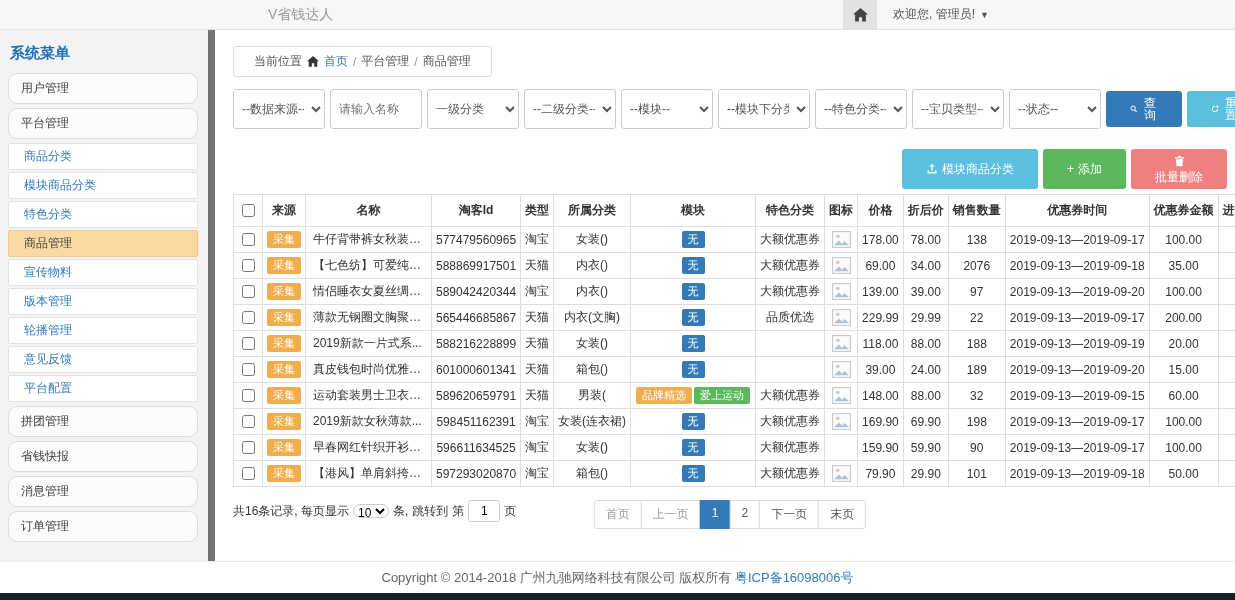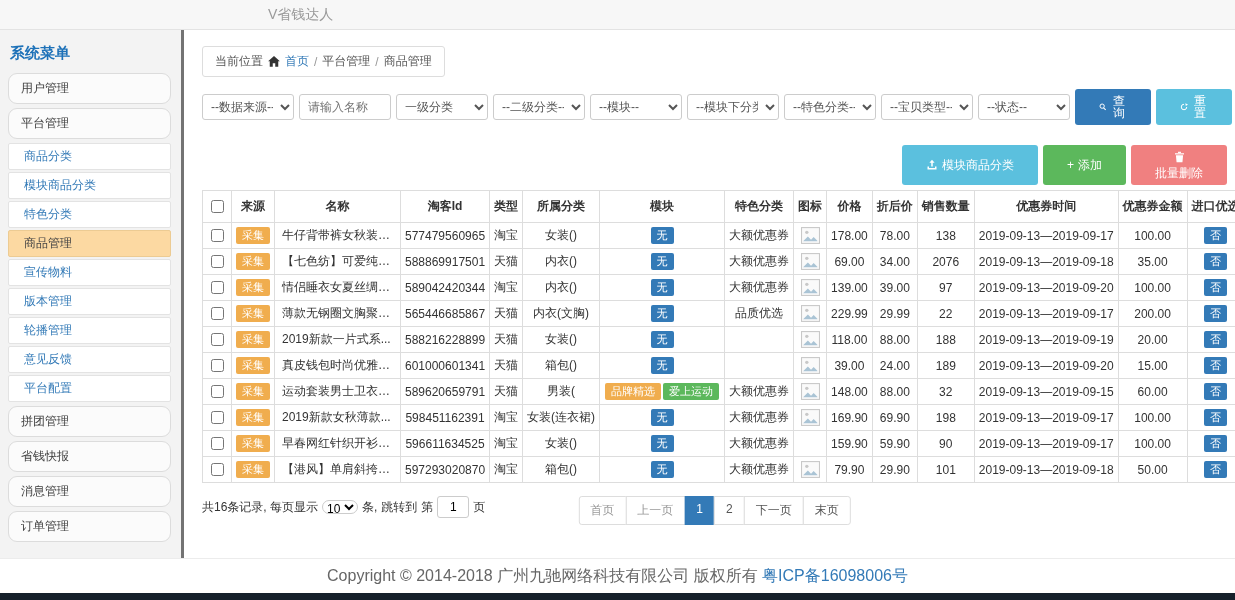--- a/index.html
+++ b/index.html
@@ -14,35 +14,35 @@
   }
   
   .topbar{height:30px;background:#f7f7f7;border-bottom:1px solid #e3e3e3;display:flex;align-items:center;}
   .topbar-title{margin-left:268px;color:#9a9a9a;font-size:14px;}
   .topbar-right{margin-left:auto;margin-right:230px;display:flex;align-items:stretch;height:100%;}
   .home-btn{width:34px;background:#e2e2e2;display:flex;align-items:center;justify-content:center;cursor:pointer;}
   .welcome{display:flex;align-items:center;gap:5px;padding:0 16px;color:#555;cursor:pointer;}
   .caret{font-size:9px;color:#555;}
   
   .layout{display:flex;height:540px;}
-  .sidebar{width:184px;background:#f3f3f3;border-right:3px solid #737373;padding:6px 10px 0 8px;overflow:hidden;}
+  .sidebar{width:215px;background:#f3f3f3;border-right:7px solid #737373;padding:6px 10px 0 8px;overflow:hidden;}
   .sidebar-title{color:#1d71b8;font-size:15px;font-weight:bold;margin:8px 2px 10px;}
   .menu-top{background:#fbfbfb;border:1px solid #dcdcdc;border-radius:9px;padding:6px 12px;margin-bottom:4px;color:#404040;cursor:pointer;min-height:26px;}
   .menu-sub-group{margin:1px 0 4px;}
   .menu-sub{background:#fff;border:1px solid #e3e3e3;border-radius:2px;padding:4px 10px 4px 15px;margin-bottom:2px;color:var(--primary);cursor:pointer;}
   .menu-sub.active{background:var(--menuActive);color:#444;border-color:#eccb93;}
   .main{flex:1;padding:16px 8px 0 18px;background:#fff;overflow:hidden;}
   
-  .breadcrumb{display:inline-flex;align-items:center;gap:5px;border:1px solid #ddd;border-radius:3px;padding:6px 12px;margin-bottom:12px;color:#555;background:#fff;}
+  .breadcrumb{display:inline-flex;align-items:center;gap:5px;border:1px solid #ddd;border-radius:3px;padding:6px 20px;margin-bottom:12px;color:#555;background:#fff;}
   .bc-link{color:var(--link);text-decoration:none;cursor:pointer;}
   .bc-sep{color:#999;}
   
   .filters{display:flex;align-items:center;gap:5px;margin-bottom:20px;}
   .contents{display:contents;}
-  select.sel,input.txt{height:26px;border:1px solid #ccc;border-radius:3px;background:#fff;color:#555;font-size:12px;font-family:inherit;padding:2px 4px;min-width:92px;}
+  select.sel,input.txt{height:40px;border:1px solid #ccc;border-radius:3px;background:#fff;color:#555;font-size:12px;font-family:inherit;padding:2px 4px;min-width:92px;}
   input.txt{width:112px;padding:2px 8px;}
   .btn{display:inline-flex;align-items:center;gap:4px;border:none;border-radius:3px;color:#fff;font-size:12px;padding:6px 24px;cursor:pointer;font-family:inherit;line-height:1;}
   .btn-primary{background:var(--primary);} .btn-info{background:var(--info);}
   .btn-success{background:var(--success);} .btn-danger-light{background:var(--dangerLight);flex-direction:column;}
   
   .actions{display:flex;justify-content:flex-end;gap:5px;margin-bottom:5px;}
   
   table.grid{width:100%;border-collapse:collapse;}
   .grid th,.grid td{border:1px solid #ddd;padding:3px 4px;text-align:center;white-space:nowrap;font-size:12px;}
   .grid th{font-weight:bold;padding:6px 4px;color:#333;}
@@ -57,31 +57,42 @@
   .pager-left{display:flex;align-items:center;gap:4px;color:#333;}
   .pager-left select{height:14px;border:1px solid #ccc;border-radius:10px;background:#fff;font-family:inherit;font-size:12px;}
   .page-input{width:32px;height:22px;border:1px solid #ccc;border-radius:3px;text-align:center;font-family:inherit;font-size:12px;}
   .pager-center{position:absolute;top:0;left:50%;transform:translateX(-50%);display:flex;}
   .pg{border:1px solid #ddd;padding:5px 11px;color:#555;background:#fff;cursor:pointer;margin-left:-1px;text-decoration:none;font-size:12px;}
   .pg:first-child{border-radius:3px 0 0 3px;margin-left:0;}
   .pg:last-child{border-radius:0 3px 3px 0;}
   .pg.active{background:var(--primary);border-color:var(--primary);color:#fff;}
   .pg.muted{color:#999;}
   
-  .footer{position:absolute;left:0;right:0;bottom:7px;background:#fff;border-top:1px solid #ececec;text-align:center;padding:7px 0 6px;font-size:16px;color:#666;}
+  .footer{position:absolute;left:0;right:0;bottom:7px;background:#fff;border-top:1px solid #ececec;text-align:center;padding:7px 0 6px;font-size:13px;color:#666;}
   .icp{color:var(--link);text-decoration:none;cursor:pointer;}
   .bottom-strip{position:absolute;left:0;right:0;bottom:0;height:7px;background:#17212b;}
 </style>
 </head>
 <body>
 
 <div class="page">
 
   <header class="topbar">
     <div class="topbar-title">V省钱达人</div>
+    <div class="topbar-right">
+      <div class="home-btn">
+        <svg width="15" height="14" viewBox="0 0 16 15">
+            <path d="M8 0L0 7h2.2v7.5h4.1V10h3.4v4.5h4.1V7H16L8 0z" fill="#444"></path>
+          </svg>
+      </div>
+      <div class="welcome">
+        <span>欢迎您, 管理员!</span>
+        <span class="caret">▼</span>
+      </div>
+    </div>
   </header>
 
   <div class="layout">
 
     <aside class="sidebar">
       <div class="sidebar-title">系统菜单</div>
       <nav class="menu">
           <div class="menu-top">
     <span>用户管理</span>
   </div>

